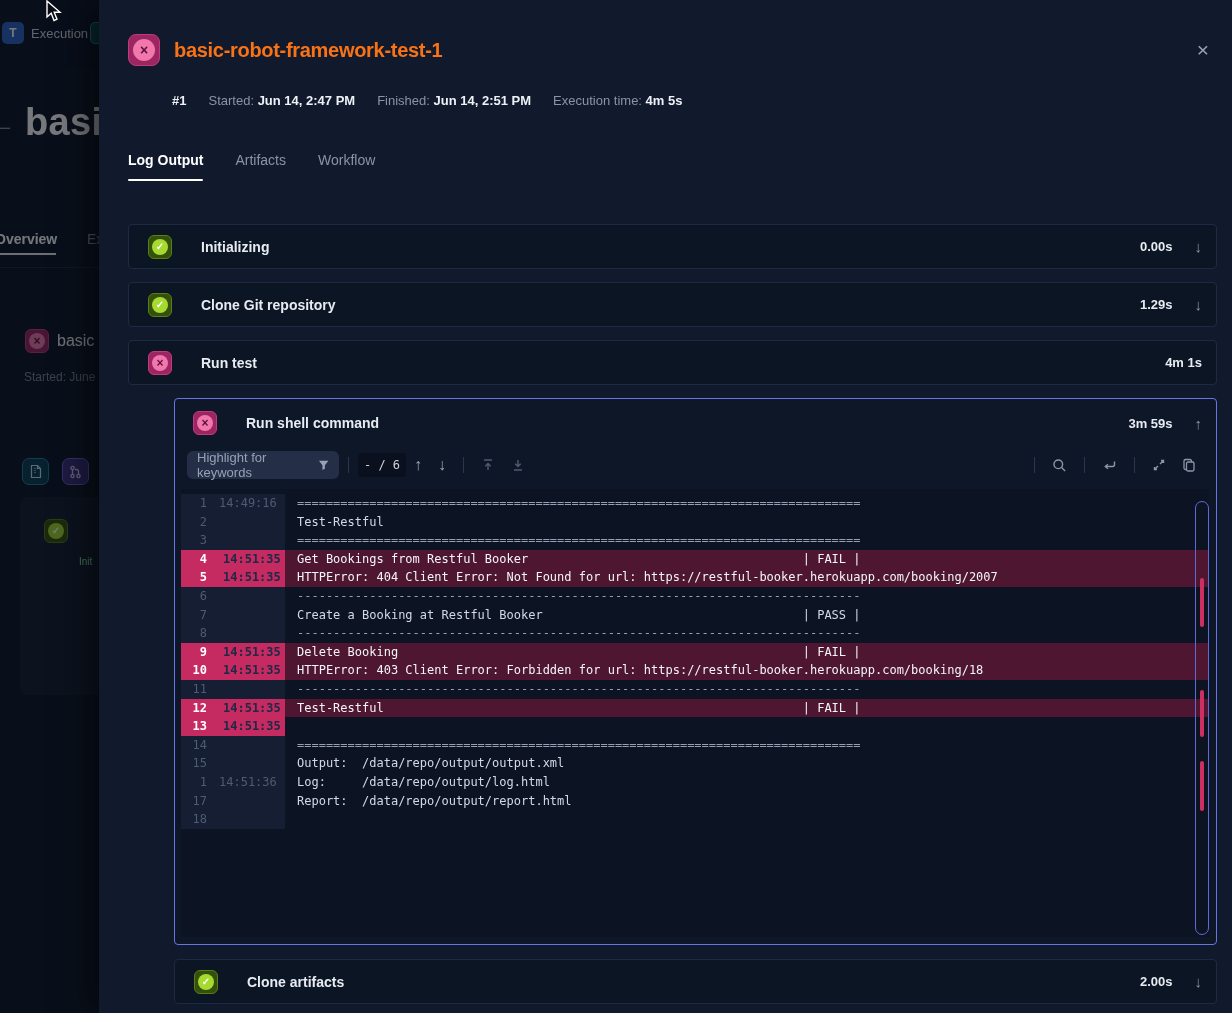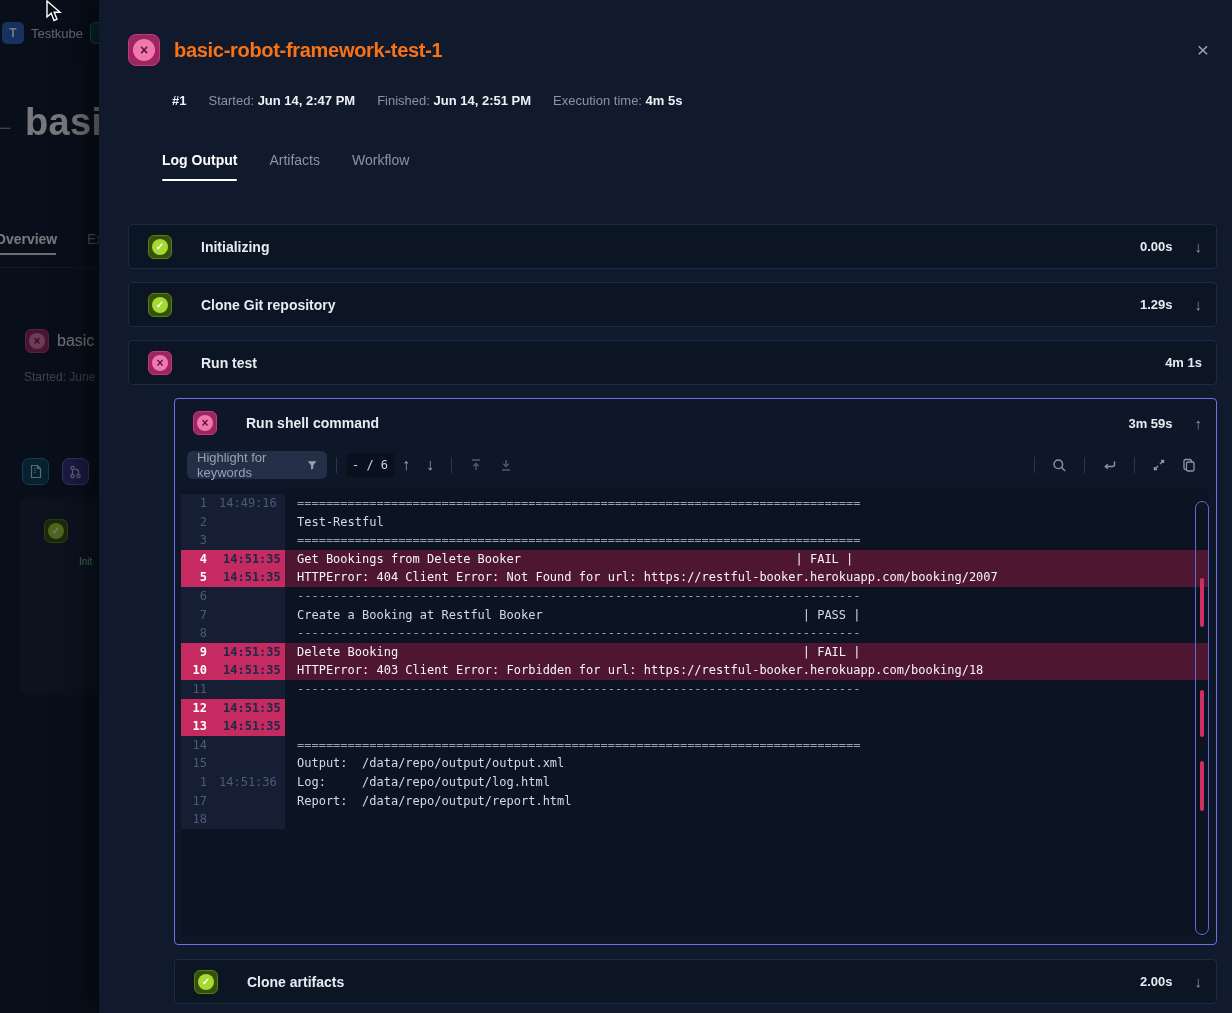--- a/index.html
+++ b/index.html
@@ -56,36 +56,36 @@
   
   .modal { position:absolute; left:99px; top:0; width:1133px; height:1013px; z-index:10;
     background:#101a2c; box-shadow:-10px 0 30px rgba(0,0,0,.55); }
   .m-head { display:flex; align-items:center; gap:14px; padding:34px 15px 0 29px; }
   .m-head h1 { font-size:20px; font-weight:700; color:#f97316; letter-spacing:-.3px; }
   .m-close { margin-left:auto; background:none; border:none; cursor:pointer;
     font-size:21px; color:#9aa3b2; padding:0 8px; font-family:inherit; }
   .m-meta { display:flex; gap:22px; padding:27px 0 0 73px; font-size:13px; color:#8b93a5; }
   .m-meta b { color:#eef1f6; font-weight:700; }
   .m-meta .num { color:#eef1f6; font-weight:700; }
-  .m-tabs { display:flex; gap:32px; padding:44px 0 0 29px;margin-left:34px; }
+  .m-tabs { display:flex; gap:32px; padding:44px 0 0 29px; }
   .tab { position:relative; font-size:14px; font-weight:500; color:#8b93a5; padding-bottom:13px; cursor:pointer; }
   .tab.active { color:#fff; font-weight:700; }
   .tab.active::after { content:""; position:absolute; left:0; right:0; bottom:0; height:2px; background:#fff; border-radius:1px; }
 
   .m-body { padding:43px 15px 0 29px; }
   .card { height:45px; display:flex; align-items:center; background:#0c1524;
     border:1px solid #1e2a44; border-radius:4px; padding:0 14px 0 19px; margin-bottom:13px; cursor:pointer; }
   .step-label { margin-left:29px; font-size:14px; font-weight:600; color:#e8ecf2; }
   .step-duration { margin-left:auto; font-size:13px; font-weight:600; color:#e8ecf2;text-align:right; }
   .chevron { margin-left:22px; font-size:15px; color:#8d96a8; }
 
   .x-box { border:1px solid #6a75e3; border-radius:4px; background:#0e1728; margin:0 0 14px 46px; }
   .x-head { height:48px; display:flex; align-items:center; padding:0 14px 0 18px; cursor:pointer; }
   .x-toolbar { height:36px; display:flex; align-items:center; padding:0 12px; }
-  .hl-input { width:140px; height:28px; background:#242e46; border-radius:6px; cursor:pointer;
+  .hl-input { width:152px; height:28px; background:#242e46; border-radius:6px; cursor:pointer;
     display:flex; align-items:center; justify-content:space-between; padding:0 10px;
     font-size:13px; color:#98a1b4; }
   .t-sep { width:1px; height:16px; background:#2b3552; margin:0 9px; flex:none; }
   .match-box { min-width:48px; height:24px; background:#0a101e; border-radius:3px;
     color:#cdd3df; font-size:12px; display:flex; align-items:center; justify-content:center;
     font-family:"DejaVu Sans Mono", monospace; }
   .nav-arrow { font-size:16px; color:#9aa3b5; margin:0 8px; cursor:pointer; background:none; border:none; font-family:inherit; }
   .icon-btn { background:none; border:none; cursor:pointer; margin:0 8px; display:flex; align-items:center; color:#8d96a8; }
   .icon-btn.dim { color:#505b72; }
   .spacer { flex:1; }
@@ -108,21 +108,21 @@
   .mm-marker { position:absolute; left:4px; width:4px; background:#ce2f63; border-radius:2px; }
 
   .card.indent { margin-left:46px; margin-bottom:0; }
 </style>
 </head>
 <body>
 
 <div class="backdrop">
   <div class="bd-topbar"></div>
   <div class="bd-logo">T</div>
-  <div class="bd-appname">Testkube</div>
+  <div class="bd-appname">Execution</div>
   <div class="bd-envbadge">F</div>
 
   <div class="bd-back">←</div>
   <div class="bd-bigtitle">basic</div>
 
   <div class="bd-tab-active">Overview</div>
   <div class="bd-tab-underline"></div>
   <div class="bd-tab-inactive">Ex</div>
   <div class="bd-divider"></div>
 
@@ -302,21 +302,21 @@
                 <span class="ln">3</span>
                 <span class="ts"></span>
               </span>
               <span class="tx">==============================================================================</span>
             </div>
             <div class="log-row hl">
               <span class="lg-gutter">
                 <span class="ln">4</span>
                 <span class="ts">14:51:35</span>
               </span>
-              <span class="tx">Get Bookings from Delete Booker                                      | FAIL |</span>
+              <span class="tx">Get Bookings from Restful Booker                                      | FAIL |</span>
             </div>
             <div class="log-row hl">
               <span class="lg-gutter">
                 <span class="ln">5</span>
                 <span class="ts">14:51:35</span>
               </span>
               <span class="tx">HTTPError: 404 Client Error: Not Found for url: https://restful-booker.herokuapp.com/booking/2007</span>
             </div>
             <div class="log-row sep">
               <span class="lg-gutter">
@@ -358,20 +358,21 @@
                 <span class="ln">11</span>
                 <span class="ts"></span>
               </span>
               <span class="tx">------------------------------------------------------------------------------</span>
             </div>
             <div class="log-row hl">
               <span class="lg-gutter">
                 <span class="ln">12</span>
                 <span class="ts">14:51:35</span>
               </span>
+              <span class="tx">Test-Restful                                                          | FAIL |</span>
             </div>
             <div class="log-row hl">
               <span class="lg-gutter">
                 <span class="ln">13</span>
                 <span class="ts">14:51:35</span>
               </span>
             </div>
             <div class="log-row sep">
               <span class="lg-gutter">
                 <span class="ln">14</span>

